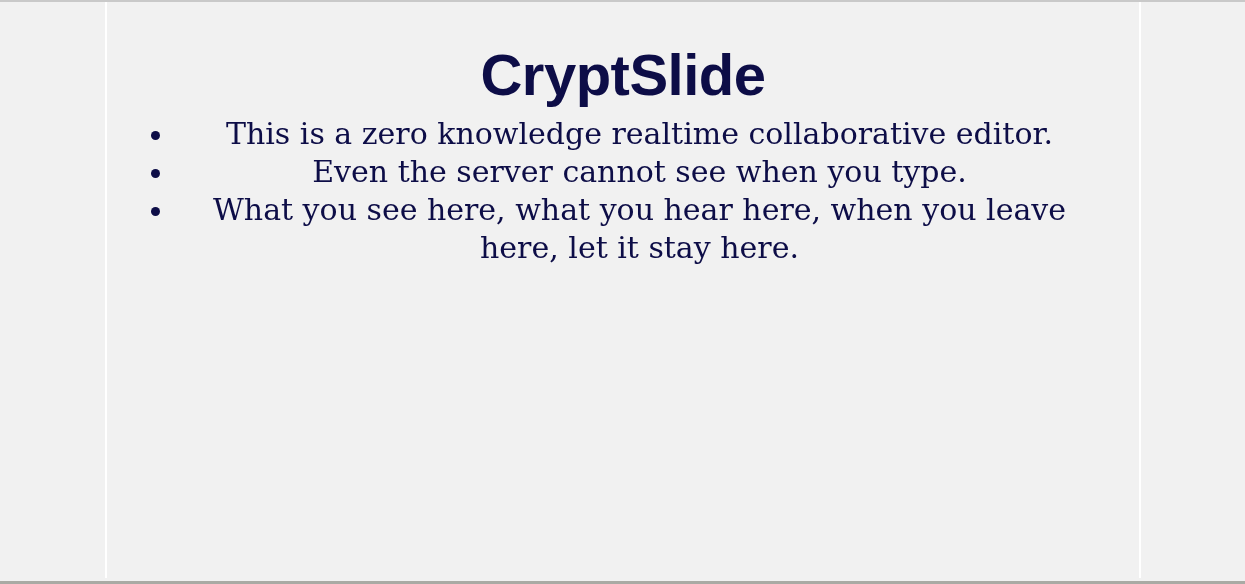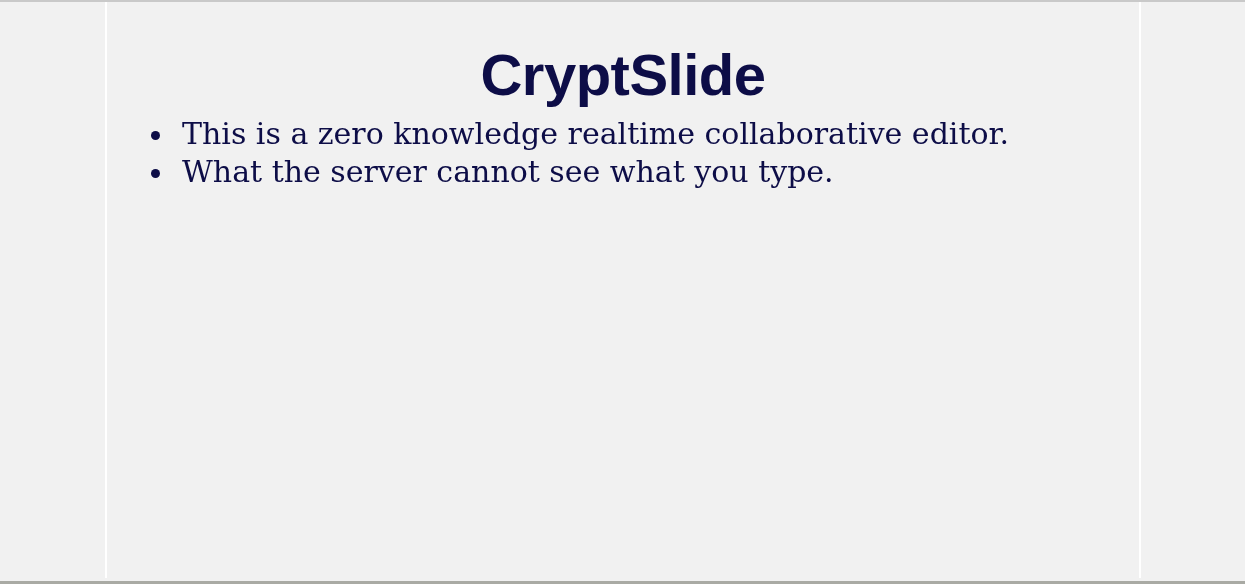--- a/index.html
+++ b/index.html
@@ -82,20 +82,21 @@
     font-family: "DejaVu Serif", "Liberation Serif", serif;
     font-size: 30px;
     line-height: 38px;
     color: #0d0d47;
   }
 
   #bullet-list li {
     position: relative;
     padding-left: 35px;
     margin: 0;
+    text-align: center;
   }
 
   #bullet-list li .bullet-dot {
     position: absolute;
     left: 4px;
     top: 16px;
     width: 9px;
     height: 9px;
     border-radius: 50%;
     background: #0d0d47;
@@ -119,23 +120,27 @@
     <ul id="bullet-list">
 
       <li>
         <span class="bullet-dot"></span>
         <span class="bullet-text">This is a zero knowledge realtime collaborative editor.</span>
       </li>
 
 
       <li>
         <span class="bullet-dot"></span>
-        <span class="bullet-text">What the server cannot see what you type.</span>
+        <span class="bullet-text">Even the server cannot see when you type.</span>
       </li>
 
+      <li>
+        <span class="bullet-dot"></span>
+        <span class="bullet-text">What you see here, what you hear here, when you leave here, let it stay here.</span>
+      </li>
 
     </ul>
 
   </div>
 
   <div id="bottom-rule"></div>
 
 </div>
 
 </body></html>

